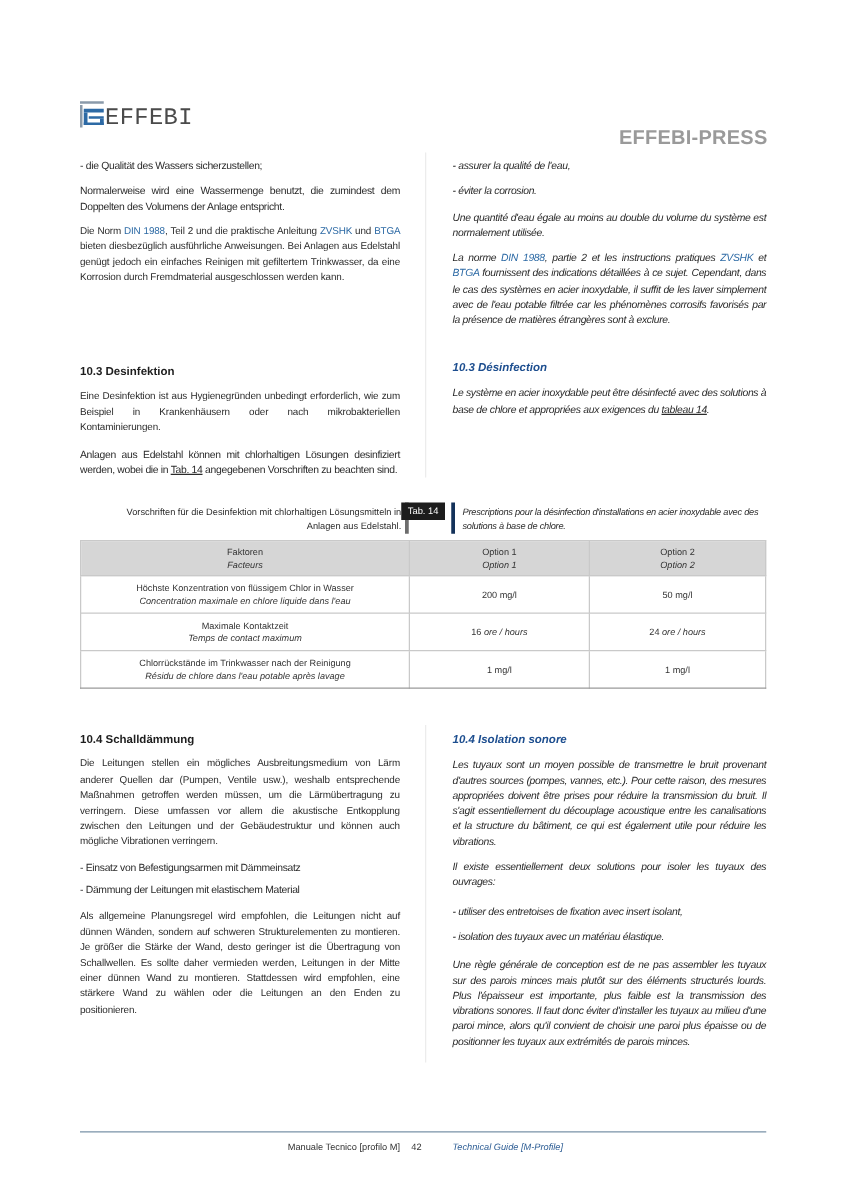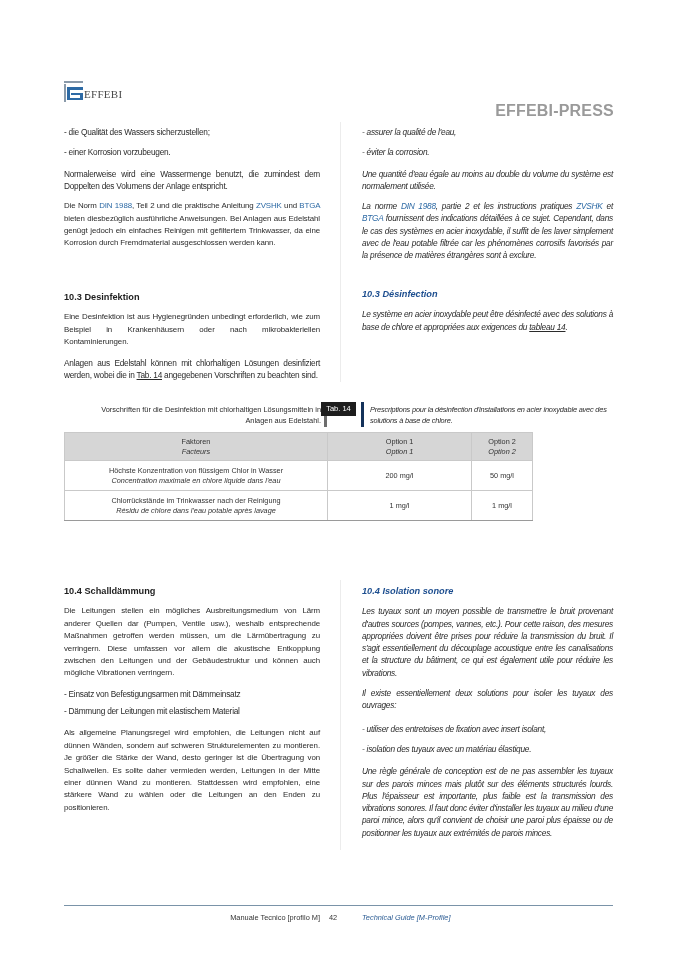--- a/index.html
+++ b/index.html
@@ -4,21 +4,21 @@
 <style>
   html, body { margin: 0; padding: 0; background: #ffffff; }
   body { width: 677px; height: 958px; position: relative; overflow: hidden;
          font-family: "Liberation Sans Narrow", "Liberation Sans", sans-serif; color: #2b2b2b; }
   .abs { position: absolute; }
 
   
   .logo { left: 64px; top: 80px; height: 22px; display: flex; align-items: flex-end; }
   .logo-mark { width: 19px; height: 21px; position: relative; margin-right: 1px; }
   .logo-mark .bar { position: absolute; left: 0; }
-  .logo-text { font-family: Liberation Serif, serif; font-size: 11px; color: #4a4a4a;
+  .logo-text { font-family: Liberation Mono, monospace; font-size: 19px; color: #4a4a4a;
                letter-spacing: 0.3px; line-height: 13px; margin-bottom: 1px; }
   .brand-right { right: 63px; top: 102px; font-family: "Liberation Sans", sans-serif; font-weight: bold;
                  font-size: 16px; color: #9a9a9a; letter-spacing: 0.2px; }
 
   .divider-v { left: 340px; width: 1px; background: #ececec; }
 
   .col { font-size: 8.3px; line-height: 12.3px; letter-spacing: -0.25px; }
   .col p { margin: 0 0 8px 0; }
   .left { left: 64px; width: 256px; text-align: justify; }
   .right { left: 362px; width: 251px; text-align: justify; font-style: italic; }
@@ -32,21 +32,21 @@
   
   .cap-de { right: 356px; top: 404px; width: 230px; text-align: right;
             font-family: "Liberation Sans", sans-serif; font-size: 7.4px; line-height: 11px; color: #2b2b2b; }
   .cap-bar-grey { left: 324px; top: 402px; width: 3px; height: 25px; background: #6d6d6d; }
   .cap-tab { left: 321px; top: 402px; width: 35px; height: 14px; background: #1d1d1d; color: #fff;
              font-family: "Liberation Sans", sans-serif; font-size: 7.5px; line-height: 14px; text-align: center; }
   .cap-bar-blue { left: 361px; top: 402px; width: 3px; height: 25px; background: #14325a; }
   .cap-fr { left: 370px; top: 404px; width: 245px; font-family: "Liberation Sans", sans-serif;
             font-style: italic; font-size: 7.4px; line-height: 11px; color: #2b2b2b; letter-spacing: -0.2px; }
 
-  table.tab { position: absolute; left: 64px; top: 432px; width: 469px; border-collapse: collapse;
+  table.tab { position: absolute; left: 64px; top: 432px; width: 549px; border-collapse: collapse;
               font-family: "Liberation Sans", sans-serif; font-size: 7.3px; color: #333; }
   table.tab th, table.tab td { border: 1px solid #c9c9c9; text-align: center; vertical-align: middle; padding: 0; }
   table.tab th { background: #d6d6d6; height: 27px; font-weight: normal; line-height: 10px; }
   table.tab td { height: 29px; line-height: 10px; }
   table.tab tr:last-child td { border-bottom: 1px solid #9a9a9a; }
   table.tab .c1 { width: 262px; }
   table.tab .c2 { width: 143px; }
   .it { font-style: italic; }
 
   
@@ -71,21 +71,20 @@
   </div>
   <span class="logo-text">EFFEBI</span>
 </div>
 <div class="abs brand-right">EFFEBI-PRESS</div>
 
 <div class="abs divider-v" style="top:122px;height:260px;"></div>
 <div class="abs divider-v" style="top:580px;height:270px;"></div>
 
 <div class="abs col left" style="top:126px;">
   <p class="line">- die Qualität des Wassers sicherzustellen;</p>
-  <p style="margin-bottom:9px;">- einer Korrosion vorzubeugen.</p>
   <p>Normalerweise wird eine Wassermenge benutzt, die zumindest dem Doppelten des Volumens der Anlage entspricht.</p>
   <p style="font-family:'Liberation Sans',sans-serif;font-size:7.9px;letter-spacing:-0.1px;line-height:12.4px;">
     <span>Die Norm </span><span class="link">DIN 1988</span><span>, Teil 2 und die praktische Anleitung </span><span class="link">ZVSHK</span><span> und </span><span class="link">BTGA</span><span> bieten diesbezüglich ausführliche Anweisungen. Bei Anlagen aus Edelstahl genügt jedoch ein einfaches Reinigen mit gefiltertem Trinkwasser, da eine Korrosion durch Fremdmaterial ausgeschlossen werden kann.</span>
   </p>
 </div>
 
 <div class="abs col left" style="top:291px;">
   <p class="h-de">10.3  Desinfektion</p>
   <p style="font-family:'Liberation Sans',sans-serif;font-size:7.9px;letter-spacing:-0.1px;line-height:12.4px;">Eine Desinfektion ist aus Hygienegründen unbedingt erforderlich, wie zum Beispiel in Krankenhäusern oder nach mikrobakteriellen Kontaminierungen.</p>
   <p>
@@ -136,20 +135,28 @@
     <tr>
       <td>
           <div>Höchste Konzentration von flüssigem Chlor in Wasser</div>
           <div class="it">Concentration maximale en chlore liquide dans l'eau</div>
         </td>
       <td>200 mg/l</td>
       <td>50 mg/l</td>
     </tr>
     <tr>
       <td>
+          <div>Maximale Kontaktzeit</div>
+          <div class="it">Temps de contact maximum</div>
+        </td>
+      <td><span>16 </span><span class="it">ore / hours</span></td>
+      <td><span>24 </span><span class="it">ore / hours</span></td>
+    </tr>
+    <tr>
+      <td>
           <div>Chlorrückstände im Trinkwasser nach der Reinigung</div>
           <div class="it">Résidu de chlore dans l'eau potable après lavage</div>
         </td>
       <td>1 mg/l</td>
       <td>1 mg/l</td>
     </tr>
   </tbody>
 </table>
 
 <div class="abs col left" style="top:585px;">

